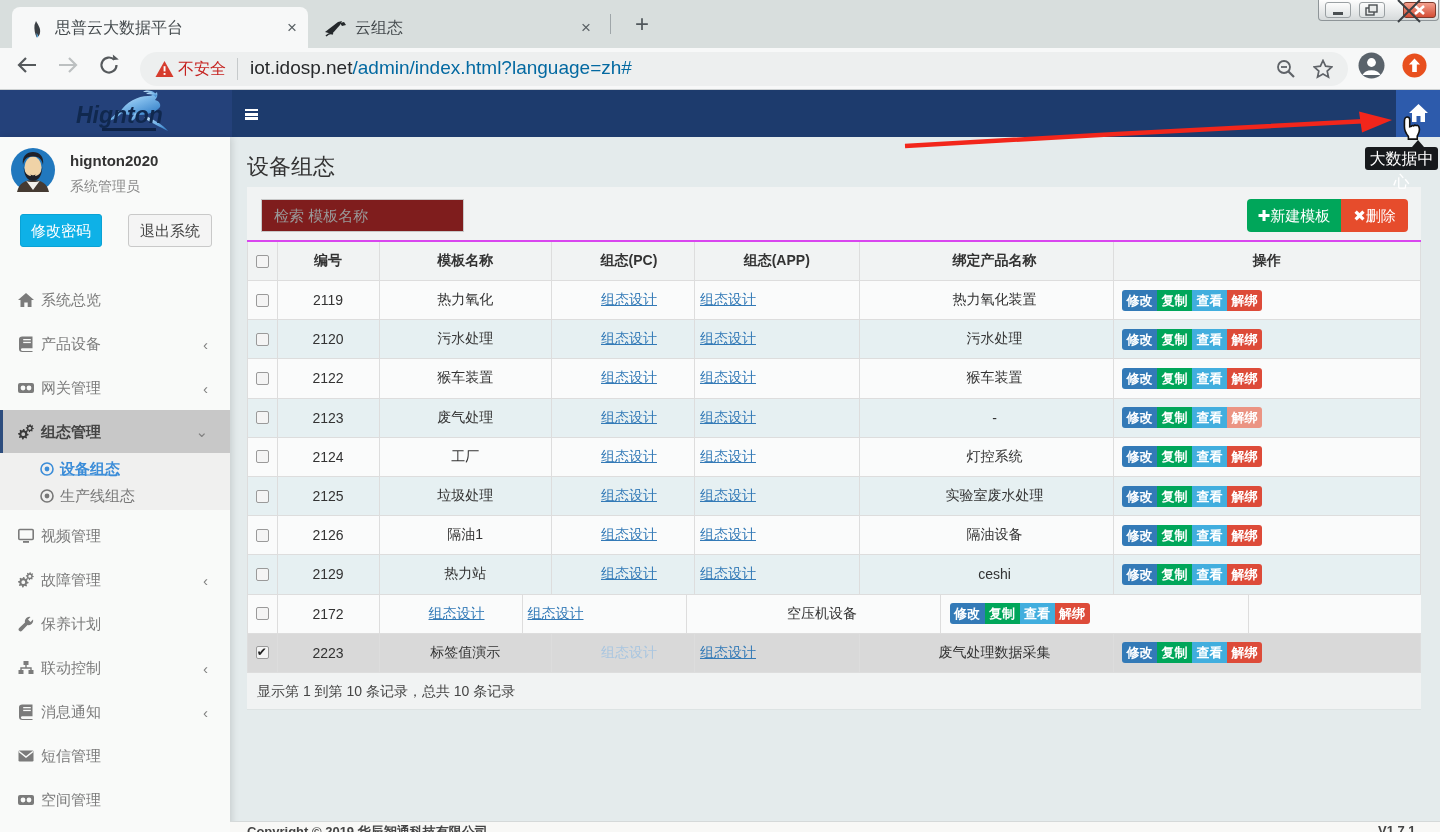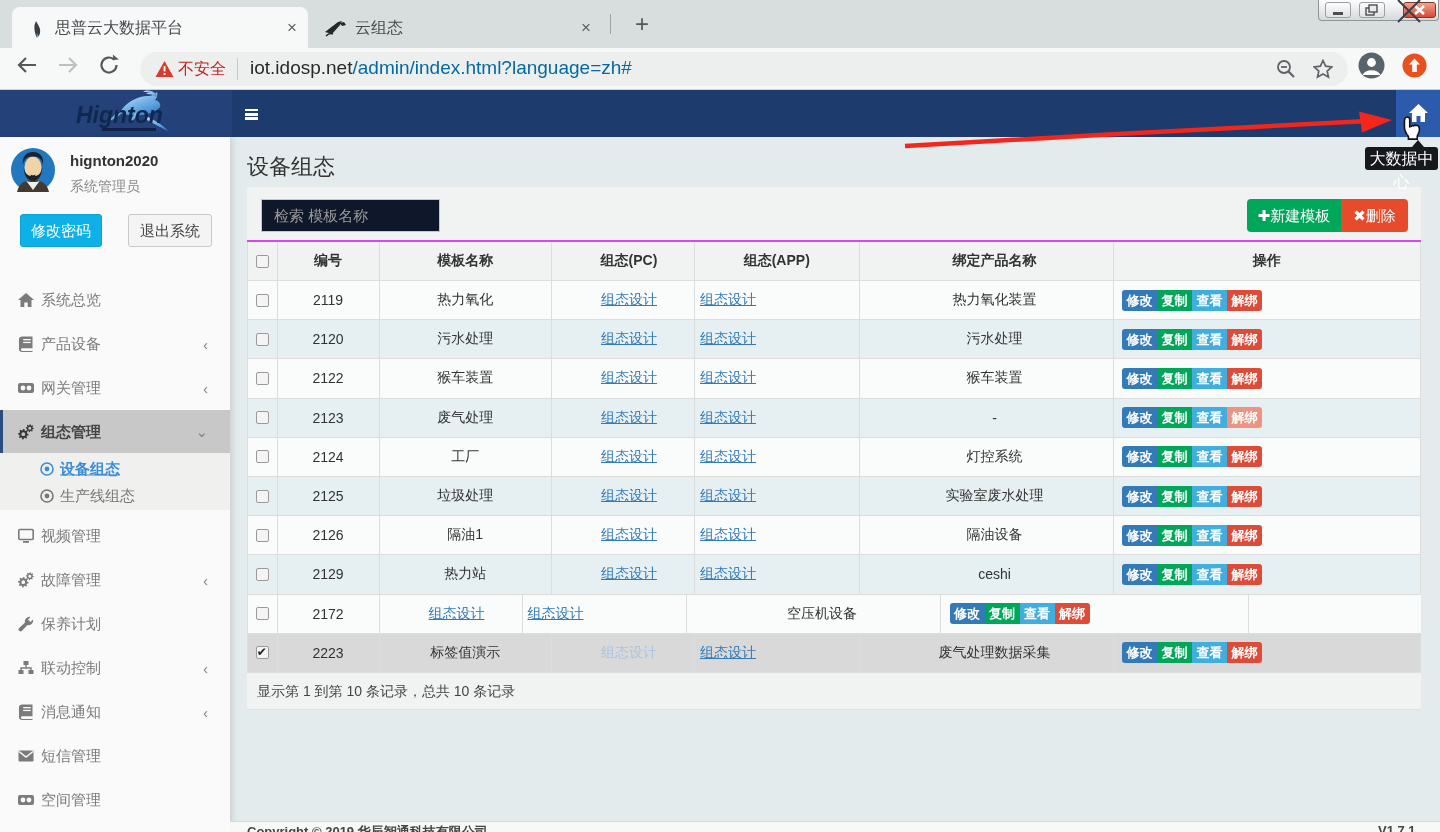--- a/index.html
+++ b/index.html
@@ -60,21 +60,21 @@
   #msub { position:absolute; left:0; width:230px; background:#f0f0ef; }
   .sitem { position:absolute; left:0; width:226px; height:27px; font-size:15px; color:#777; }
   .sitem .ic { position:absolute; left:40px; top:50%; transform:translateY(-50%); width:14px; height:14px; }
   .sitem .tx { position:absolute; left:60px; top:50%; transform:translateY(-50%); }
   .sitem.on { color:#3c8dd8; }
   .sitem.on .tx { text-decoration:underline; font-weight:bold; }
 
   
   #pgtitle { left:247px; top:152px; font-size:22px; color:#333; }
   #panel { left:247px; top:187px; width:1174px; height:523px; background:#f1f3f3; border-bottom:1px solid #dde3e3; }
-  #search { position:absolute; left:14px; top:12px; width:179px; height:33px; background:#0f172a; border:1px solid #c8c8c8; font-size:15px; color:#999; line-height:31px; padding-left:12px; }
+  #search { position:absolute; left:14px; top:12px; width:203px; height:33px; background:#7f1d1d; border:1px solid #c8c8c8; font-size:15px; color:#999; line-height:31px; padding-left:12px; }
   #btnnew { position:absolute; left:1000px; top:12px; width:94px; height:33px; background:#00a65a; border-radius:4px 0 0 4px; color:#fff; font-size:15px; text-align:center; line-height:33px; }
   #btndel { position:absolute; left:1094px; top:12px; width:67px; height:33px; background:#e64c2c; border-radius:0 4px 4px 0; color:#fff; font-size:15px; text-align:center; line-height:33px; }
 
   
   #tbl { position:absolute; left:0; top:53px; width:1174px; }
   .trow { position:relative; width:1174px; display:flex; border-bottom:1px solid #ddd; }
   .trow > div { border-left:1px solid #ddd; display:flex; align-items:center; justify-content:center; font-size:14px; color:#333; overflow:hidden; }
   .trow > div:first-child { border-left:1px solid #ddd; }
   .trow > div:last-child { border-right:1px solid #ddd; }
   .thead { height:41px; border-top:2px solid #d946ef; font-weight:bold; }

